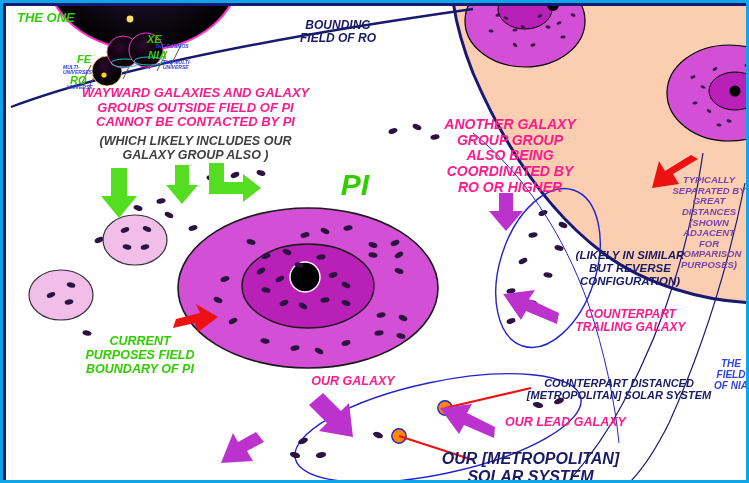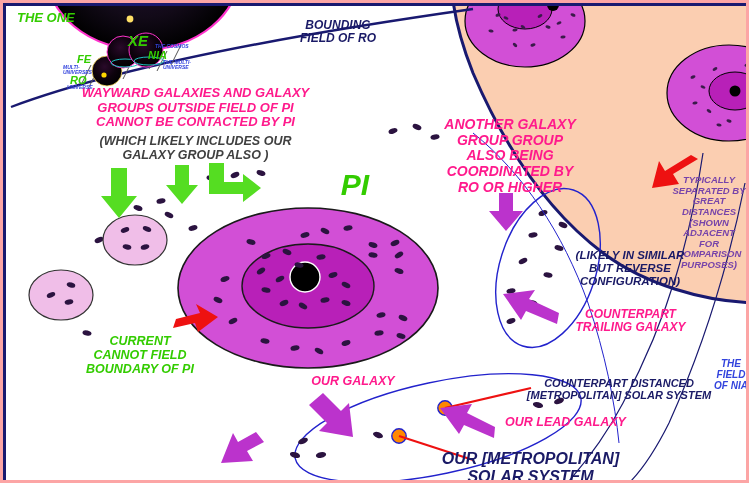--- a/index.html
+++ b/index.html
@@ -1,19 +1,19 @@
 <!DOCTYPE html>
 <html><head>
 <meta charset="utf-8">
 <style>
   html,body{margin:0;padding:0;background:#ffffff;}
   body{font-family:"Liberation Sans", sans-serif;}
   #stage{
     position:relative;width:749px;height:483px;overflow:hidden;
-    background:#ffffff;border:3px solid #fca5a5;box-sizing:border-box;
+    background:#ffffff;border:3px solid #0ea5e9;box-sizing:border-box;
   }
   #art{position:absolute;left:0;top:0;width:749px;height:483px;}
   .lbl{position:absolute;font-weight:bold;font-style:italic;line-height:1.12;white-space:pre-line;}
   .c-green{color:#33cc00;}
   .c-pink{color:#ff1a8c;}
   .c-navy{color:#1a1a66;}
   .c-blue{color:#404040;}
   .c-purple{color:#7744aa;}
   .c-royal{color:#3344dd;}
   .ctr{text-align:center;}
@@ -262,21 +262,21 @@
   <div class="lbl c-navy ctr" style="left:563px;top:246px;width:128px;font-size:11.5px;">(LIKELY IN SIMILAR
 BUT REVERSE
 CONFIGURATION)</div>
 
   <div class="lbl c-pink ctr" style="left:560px;top:305px;width:135px;font-size:12px;">COUNTERPART
 TRAILING GALAXY</div>
 
   <div class="lbl c-green ctr" style="left:322px;top:165px;width:60px;font-size:30px;font-style:italic;">PI</div>
 
   <div class="lbl c-green ctr" style="left:72px;top:331px;width:130px;font-size:12.5px;">CURRENT
-CANNOT FIELD
+PURPOSES FIELD
 BOUNDARY OF PI</div>
 
   <div class="lbl c-pink ctr" style="left:295px;top:371px;width:110px;font-size:12.5px;">OUR GALAXY</div>
 
 
   <div class="lbl c-navy ctr" style="left:521px;top:374px;width:190px;font-size:11px;">COUNTERPART DISTANCED
 [METROPOLITAN] SOLAR SYSTEM</div>
 
   <div class="lbl c-pink ctr" style="left:490px;top:412px;width:145px;font-size:12.5px;">OUR LEAD GALAXY</div>
 
@@ -286,19 +286,19 @@
   <div class="lbl c-royal ctr" style="left:707px;top:355px;width:42px;font-size:10px;">THE
 FIELD
 OF  NIA</div>
 
   <div class="lbl c-green" style="left:74px;top:50px;font-size:11px;">FE</div>
   <div class="lbl c-royal" style="left:60px;top:62px;font-size:5px;width:30px;line-height:1.05;">MULTI-UNIVERSES</div>
 
   <div class="lbl c-green" style="left:67px;top:71px;font-size:11px;">RO</div>
   <div class="lbl c-royal" style="left:64px;top:82px;font-size:5px;width:30px;line-height:1.05;">UNIVERSE</div>
 
-  <div class="lbl c-green" style="left:125px;top:30px;font-size:15px;text-align:right;">XE</div>
+  <div class="lbl c-green" style="left:144px;top:30px;font-size:11px;text-align:right;">XE</div>
   <div class="lbl c-royal" style="left:152px;top:41px;font-size:5px;width:34px;line-height:1.05;">THE COSMOS</div>
 
   <div class="lbl c-green" style="left:145px;top:46px;font-size:11px;">NIA</div>
   <div class="lbl c-royal" style="left:160px;top:57px;font-size:5px;width:32px;line-height:1.05;">THE MULTI-UNIVERSE</div>
 
 </div>
 
 </body></html>

